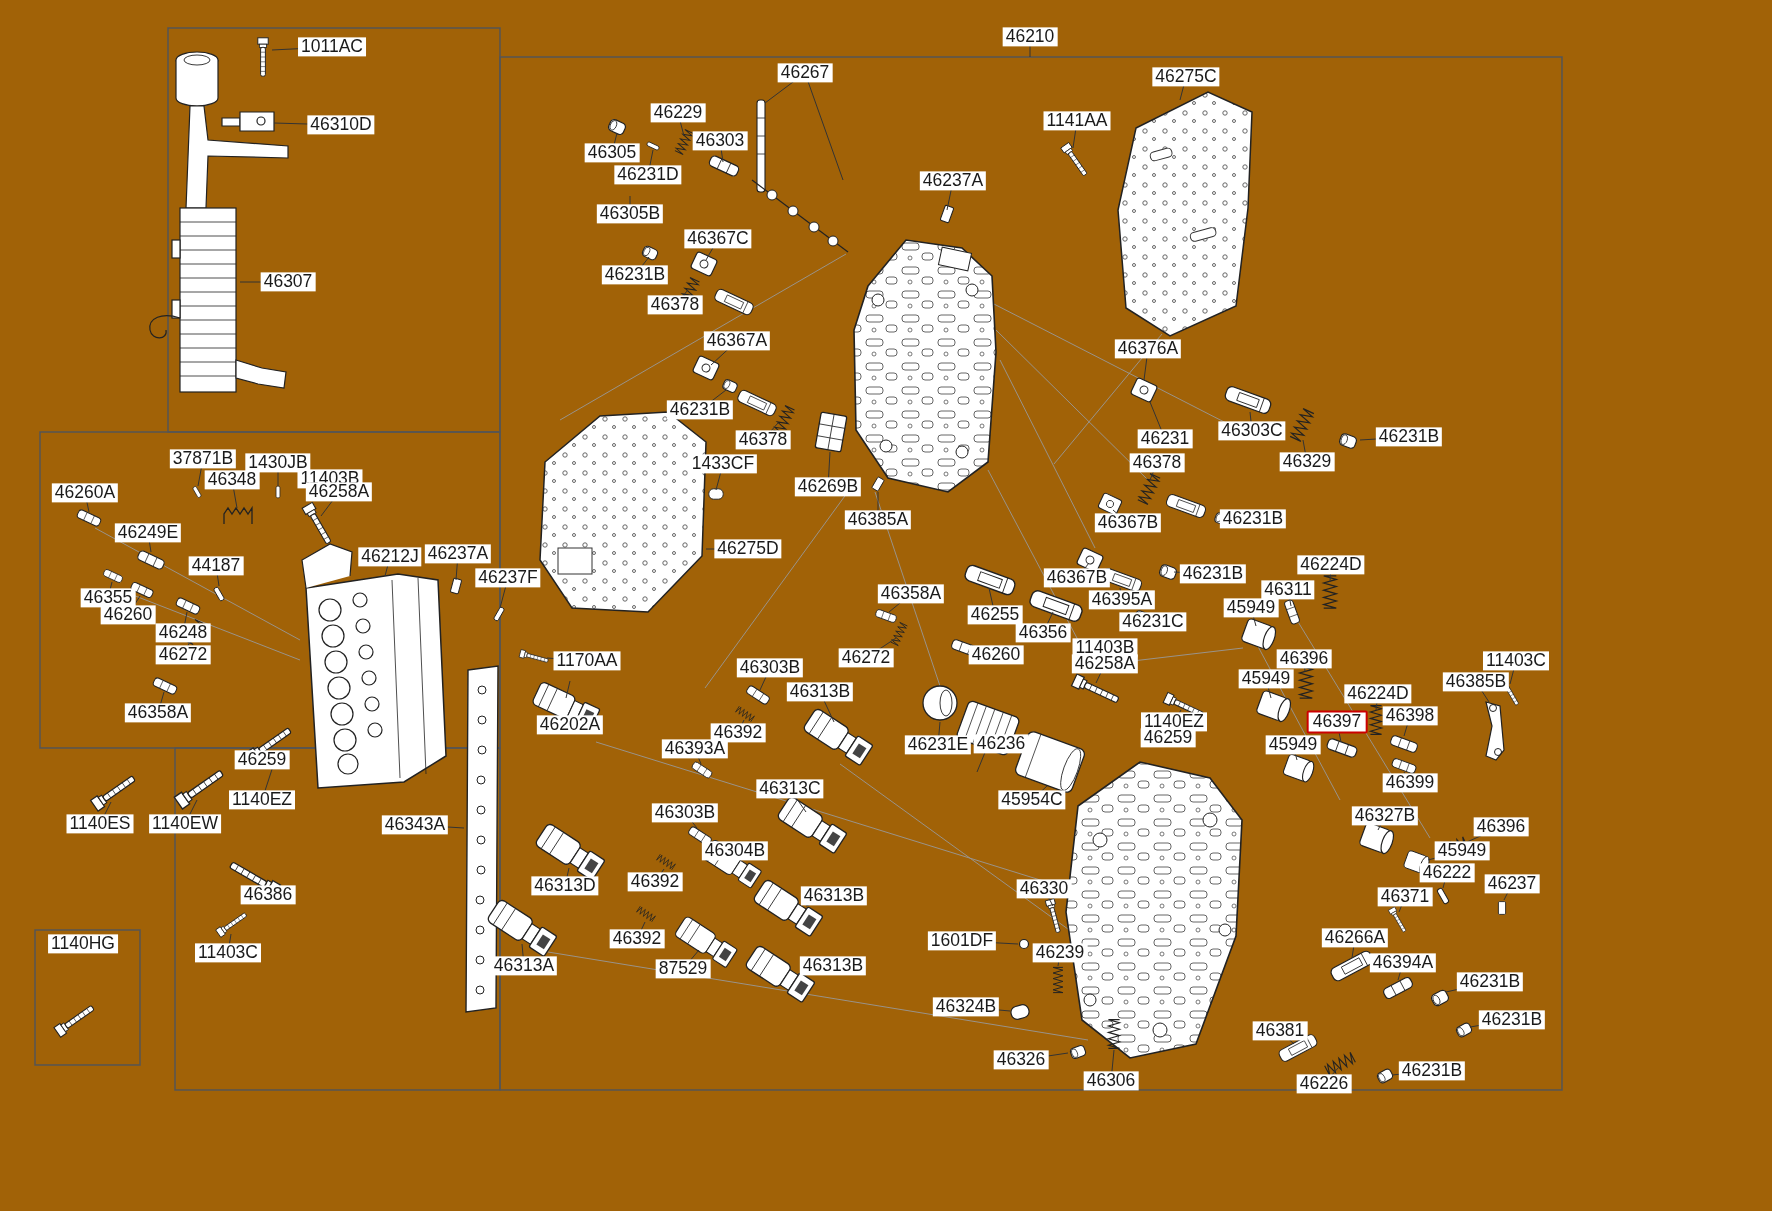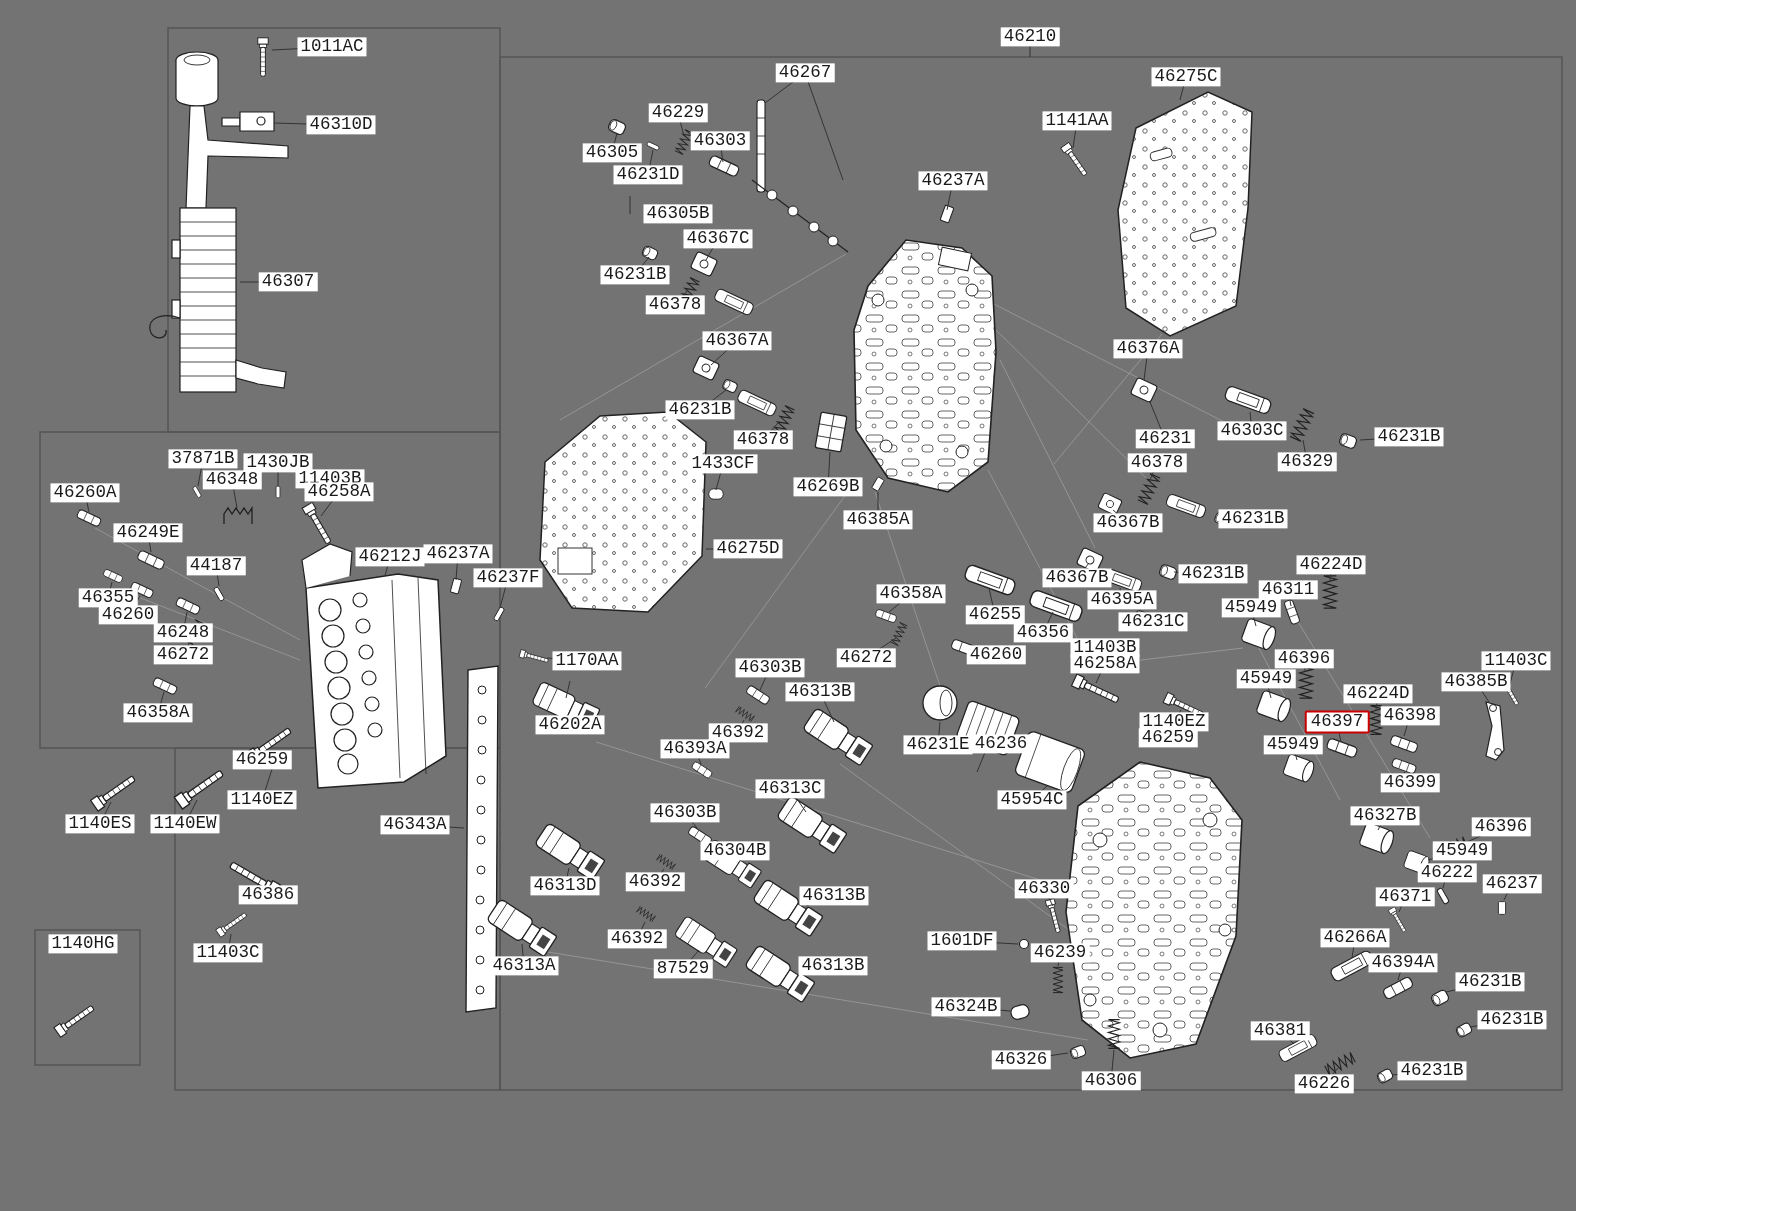--- a/index.html
+++ b/index.html
@@ -1,17 +1,17 @@
 <!DOCTYPE html>
 <html style="--hl-color: #cc0000; --lead-color: #333333; --text-color: #1a1a1a;"><head>
 <meta charset="utf-8">
 <style>
   html,body{margin:0;padding:0;background:#fff}
-  .stage{position:relative;width:1576px;height:1211px;background:#737373;
-         font-family:Liberation Mono, monospace;overflow:hidden}
+  .stage{position:relative;width:1772px;height:1211px;background:#a16207;
+         font-family:Liberation Sans, sans-serif;overflow:hidden}
   .art{position:absolute;left:0;top:0;z-index:1}
   .leads{position:absolute;left:0;top:0;z-index:2}
   .leads line{stroke:var(--lead-color,#333);stroke-width:1}
   .labels{position:absolute;left:0;top:0;width:100%;height:100%;z-index:3}
   .part-label{position:absolute;transform:translate(-50%,-50%);
               font-size:17.5px;line-height:1.1;color:var(--text-color,#1a1a1a);
               background:#fff;padding:0 3px;white-space:nowrap}
   .part-label.highlighted{border:2px solid var(--hl-color,#c00);border-radius:2px;padding:0 4px}
   .frame rect{fill:none;stroke:#555;stroke-width:1.5}
   svg{display:block}
@@ -460,21 +460,21 @@
   <div class="labels">
       <div class="part-label" style="left: 332px; top: 47px;">1011AC</div>
       <div class="part-label" style="left: 341px; top: 125px;">46310D</div>
       <div class="part-label" style="left: 288px; top: 282px;">46307</div>
       <div class="part-label" style="left: 1030px; top: 37px;">46210</div>
       <div class="part-label" style="left: 805px; top: 73px;">46267</div>
       <div class="part-label" style="left: 678px; top: 113px;">46229</div>
       <div class="part-label" style="left: 720px; top: 141px;">46303</div>
       <div class="part-label" style="left: 612px; top: 153px;">46305</div>
       <div class="part-label" style="left: 648px; top: 175px;">46231D</div>
-      <div class="part-label" style="left: 630px; top: 214px; margin-left: 48px;">46305B</div>
+      <div class="part-label" style="left: 630px; top: 214px;">46305B</div>
       <div class="part-label" style="left: 953px; top: 181px;">46237A</div>
       <div class="part-label" style="left: 718px; top: 239px;">46367C</div>
       <div class="part-label" style="left: 635px; top: 275px;">46231B</div>
       <div class="part-label" style="left: 675px; top: 305px;">46378</div>
       <div class="part-label" style="left: 737px; top: 341px;">46367A</div>
       <div class="part-label" style="left: 700px; top: 410px;">46231B</div>
       <div class="part-label" style="left: 763px; top: 440px;">46378</div>
       <div class="part-label" style="left: 723px; top: 464px;">1433CF</div>
       <div class="part-label" style="left: 828px; top: 487px;">46269B</div>
       <div class="part-label" style="left: 878px; top: 520px;">46385A</div>

